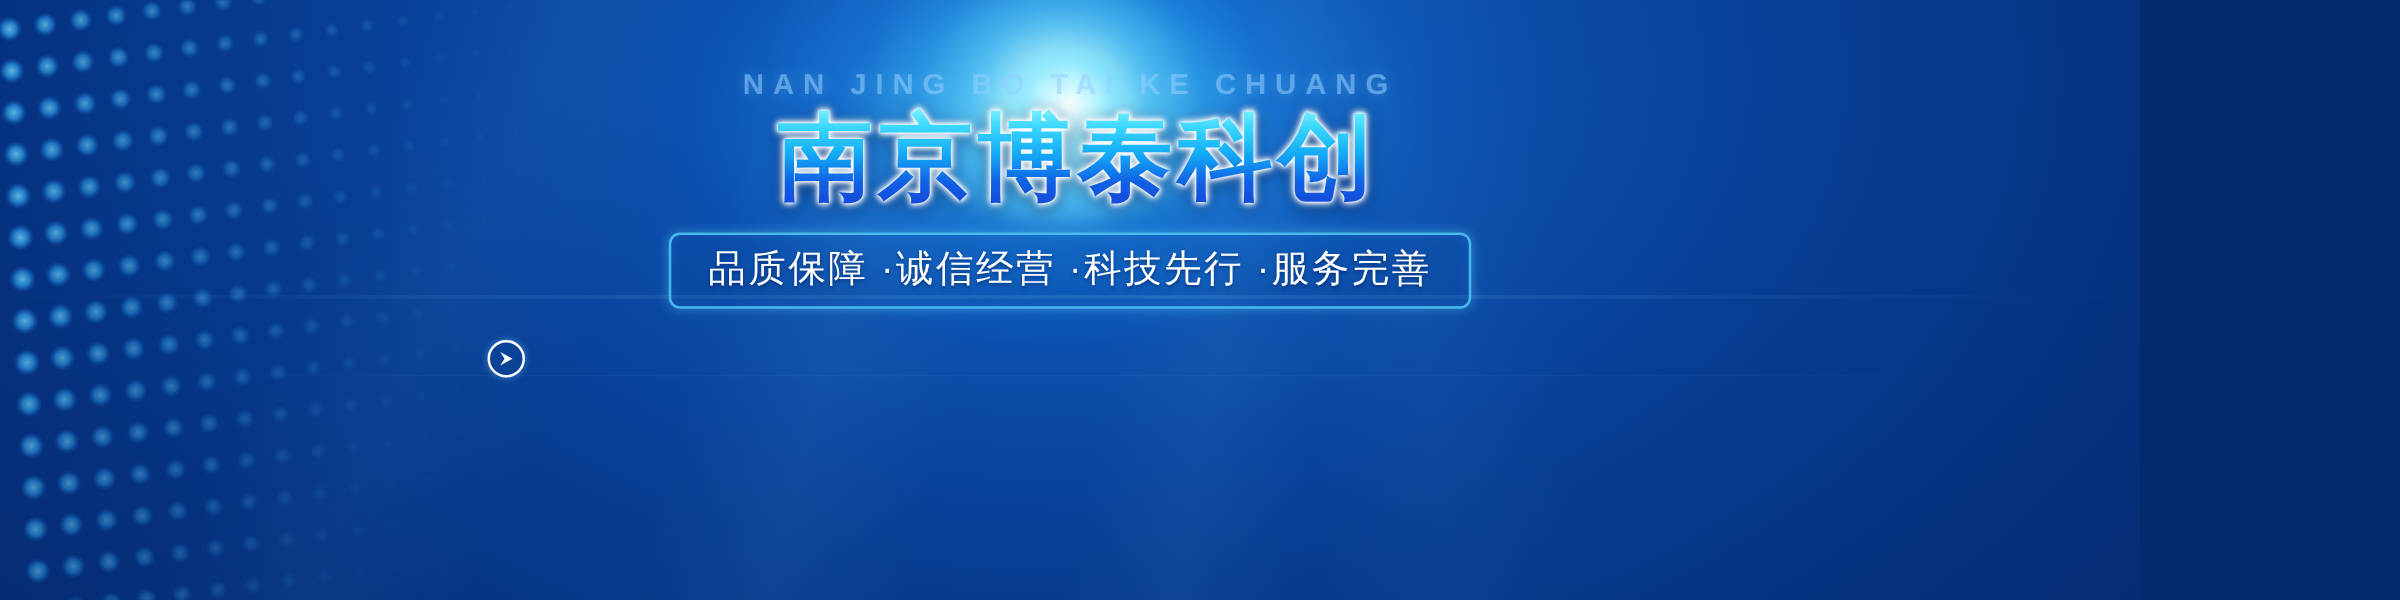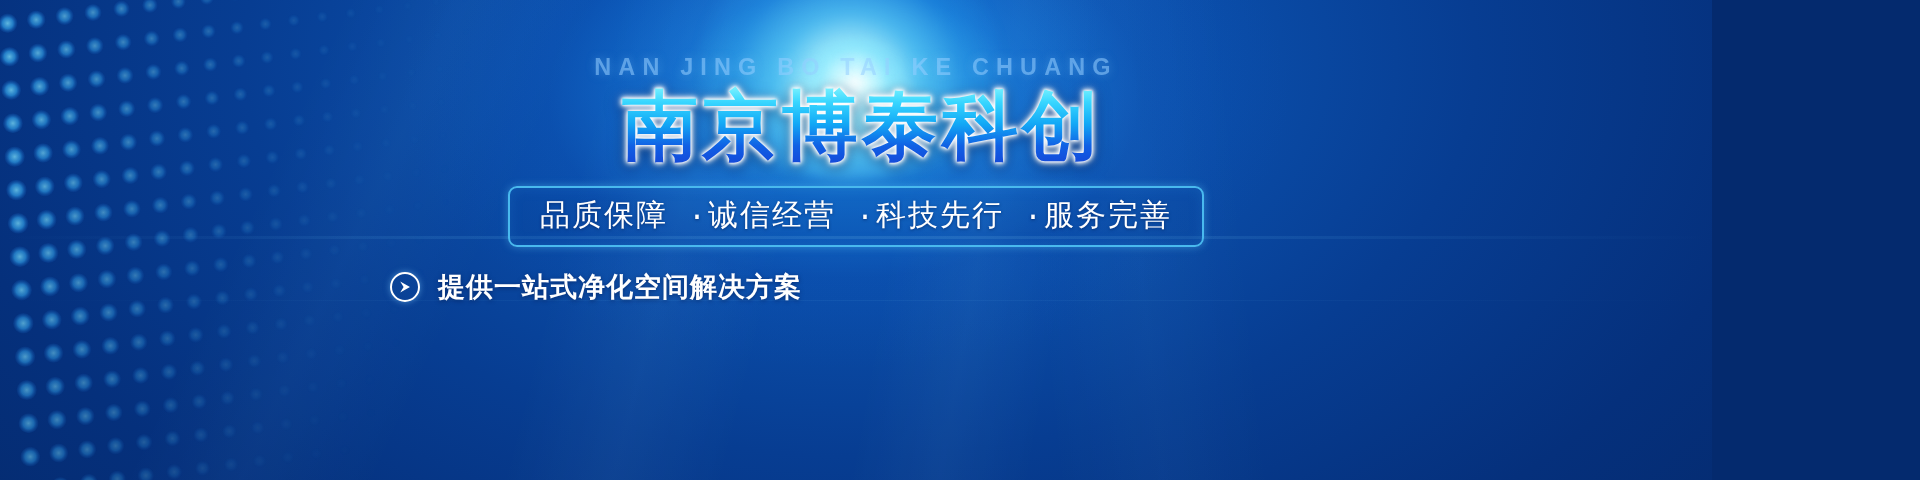--- a/index.html
+++ b/index.html
@@ -145,21 +145,21 @@
     border:2px solid #49b9ee;
     border-radius:9px;
     box-shadow:0 0 9px rgba(90,195,245,0.45), inset 0 0 14px rgba(60,160,240,0.16);
     background:rgba(8,62,150,0.14);
   }
   .slogan {
     font-size:30px;
     color:#ffffff;
     letter-spacing:2px;
     font-weight:400;
-    font-family:Liberation Mono, monospace;
+    font-family:Liberation Sans, sans-serif;
     white-space:nowrap;
     text-shadow:0 1px 3px rgba(0,20,70,0.5);
   }
 
   .bullets {
     position:absolute;
     left:390px; top:260px;
     width:1000px;
   }
   .brow {
@@ -498,20 +498,19 @@
 
     <div class="bullets">
 
       <div class="brow">
         <div class="bitem col2">
           <span class="barrow">
             <svg width="16" height="16" viewBox="0 0 16 16" aria-hidden="true">
               <path d="M3.2 2.6 L13.0 8.0 L3.2 13.4 L6.6 8.0 Z" fill="#ffffff"></path>
             </svg>
           </span>
-          <span class="btext">提供一站式净化空间解决方案</span>
         </div>
       </div>
 
 
     </div>
   </div>
 </div>
 
 </body></html>

